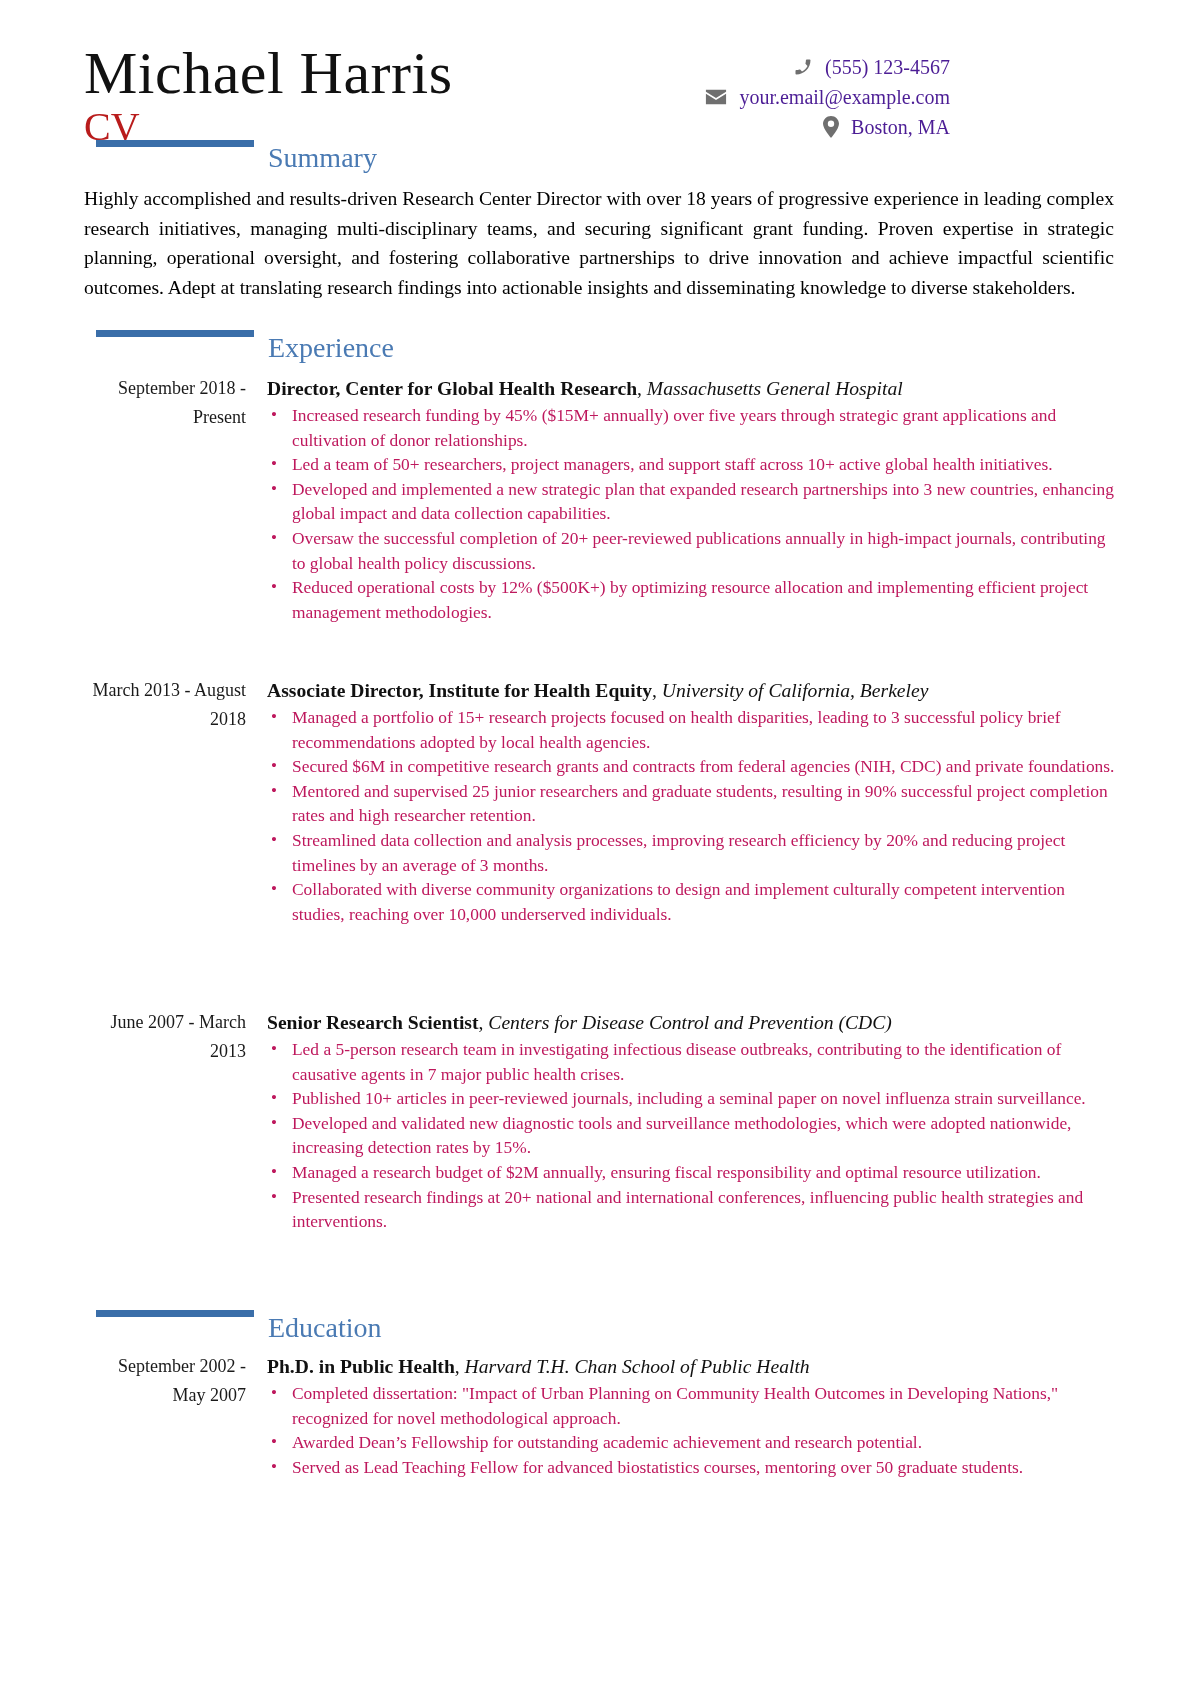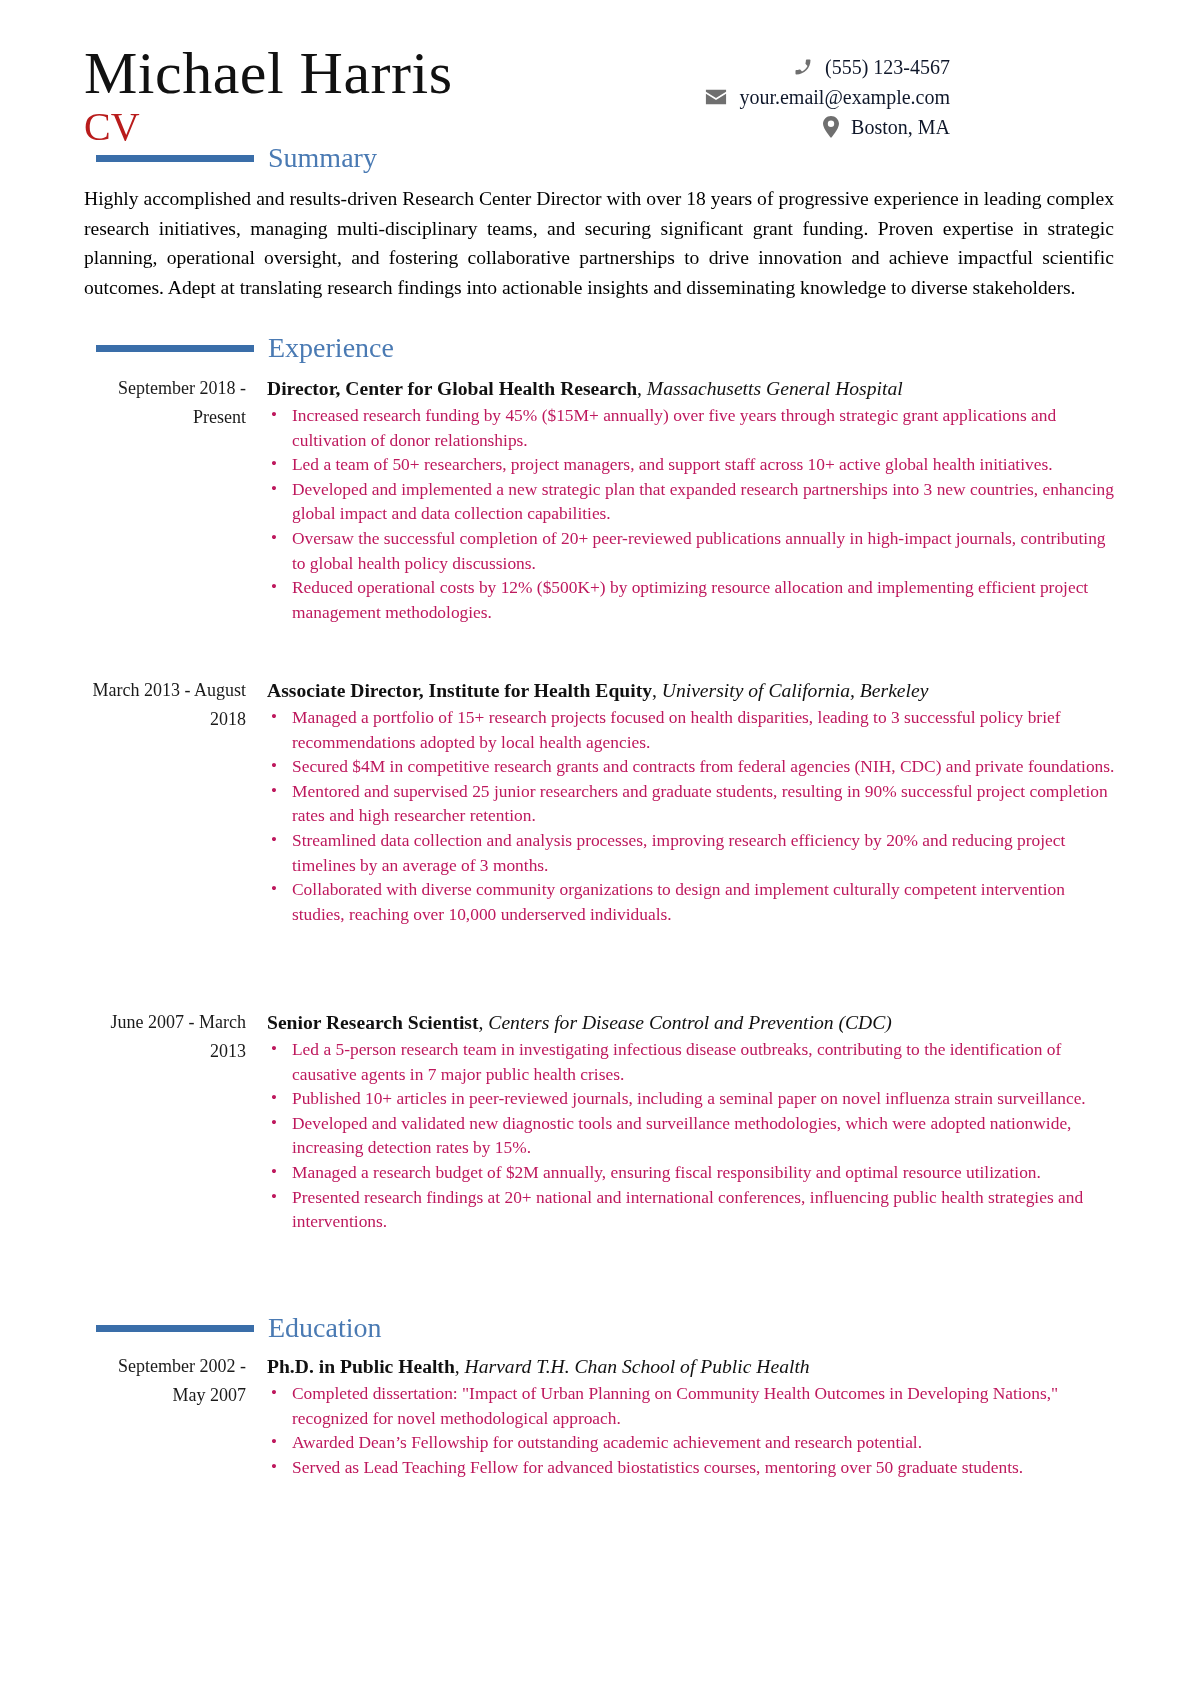--- a/index.html
+++ b/index.html
@@ -16,27 +16,27 @@
     font-size: 60px; line-height: 70px; color: #111; letter-spacing: 0.5px;
   }
   .cv {
     position: absolute; left: 84px; top: 104px;
     font-family: "Liberation Serif", serif;
     font-size: 40px; line-height: 46px; color: #b91c1c;
   }
   .contact {
     position: absolute; right: 80px; top: 52px; text-align: right;
     font-family: "Liberation Serif", serif;
-    font-size: 20px; color: #0f172a;
+    font-size: 20px; color: #4c1d95;
   }
   .contact-row { height: 30px; line-height: 30px; display: flex; justify-content: flex-end; align-items: center; gap: 12px; }
   .contact-row svg { fill: #6f6f6f; display: block; }
 
   .section-head {
-    position: absolute; left: 96px; height: 36px; display: flex; align-items: center;
+    position: absolute; left: 96px; height: 36px; display: flex; align-items: flex-start;
   }
   .section-bar { width: 158px; height: 7px; background: #3a6ea9; margin-right: 14px; }
   .section-title {
     font-family: "Liberation Serif", serif;
     font-size: 28px; color: #4a7ab3; line-height: 36px;
   }
 
   .summary {
     position: absolute; left: 84px; top: 184px; width: 1030px;
     font-family: "Liberation Serif", serif;
@@ -131,21 +131,21 @@
   </div>
 
   <div class="entry" style="top:676px;">
     <div class="entry-date">March 2013 - August 2018</div>
     <div class="entry-body">
       <div class="entry-title">
         <span class="role">Associate Director, Institute for Health Equity</span>, <span class="org">University of California, Berkeley</span>
       </div>
       <ul class="bullets">
         <li>Managed a portfolio of 15+ research projects focused on health disparities, leading to 3 successful policy brief recommendations adopted by local health agencies.</li>
-        <li>Secured $4M in competitive research grants and contracts from federal agencies (NIH, CDC) and private foundations.</li>
+        <li>Secured $6M in competitive research grants and contracts from federal agencies (NIH, CDC) and private foundations.</li>
         <li>Mentored and supervised 25 junior researchers and graduate students, resulting in 90% successful project completion rates and high researcher retention.</li>
         <li>Streamlined data collection and analysis processes, improving research efficiency by 20% and reducing project timelines by an average of 3 months.</li>
         <li>Collaborated with diverse community organizations to design and implement culturally competent intervention studies, reaching over 10,000 underserved individuals.</li>
       </ul>
     </div>
   </div>
 
   <div class="entry" style="top:1008px;">
     <div class="entry-date">June 2007 - March 2013</div>
     <div class="entry-body">

